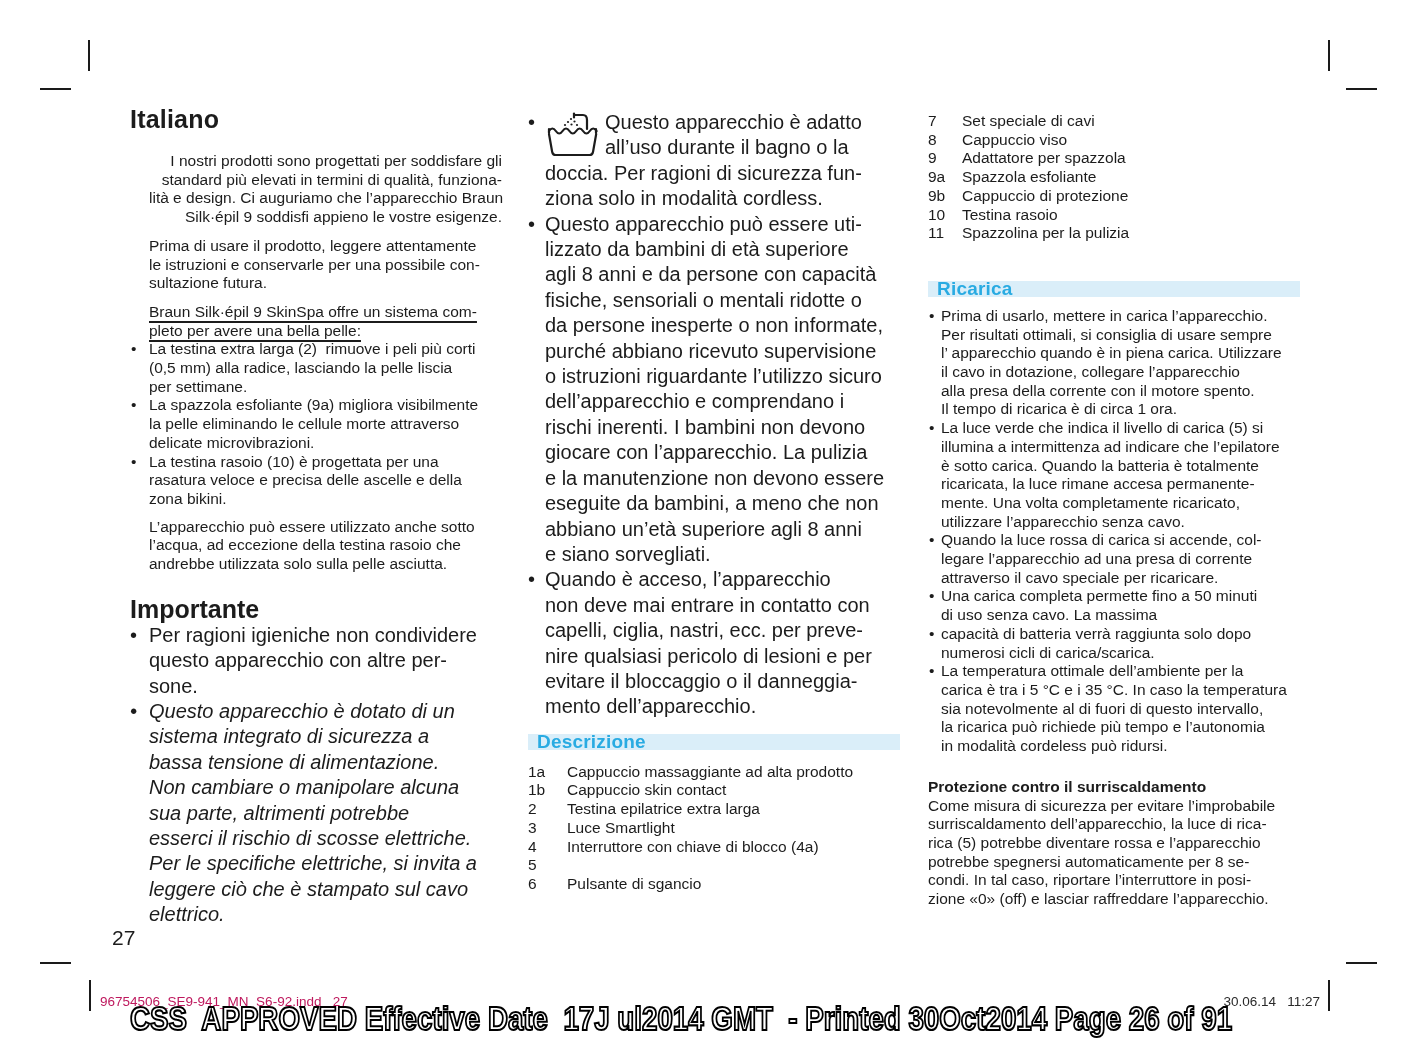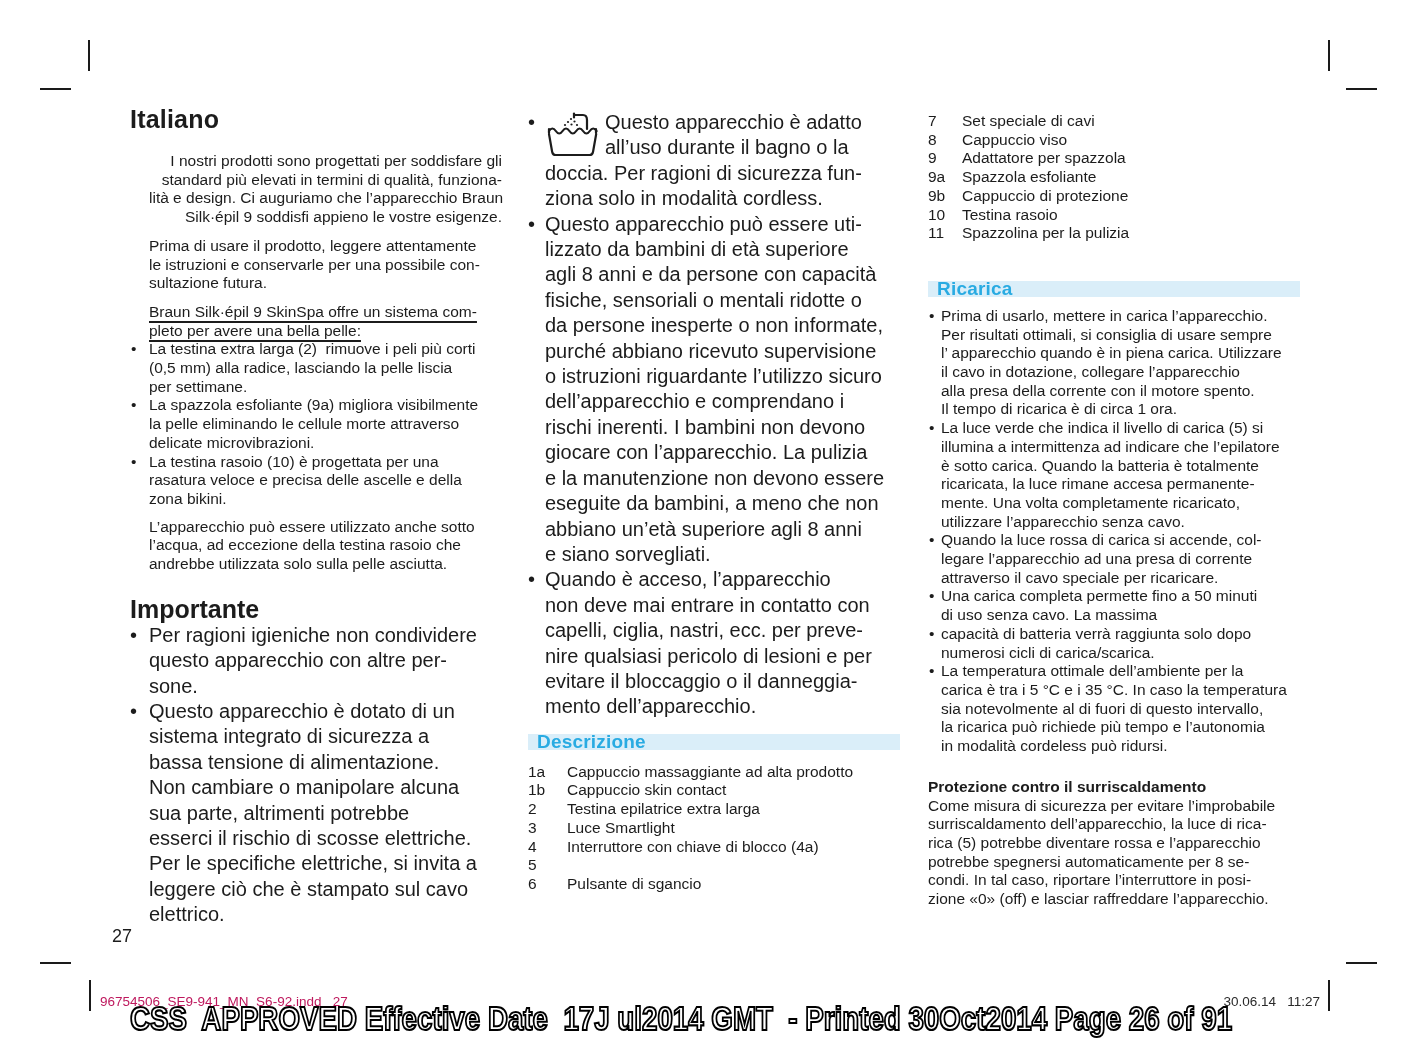--- a/index.html
+++ b/index.html
@@ -26,21 +26,21 @@
   .sec-header{height:16px;background:#daeef9;margin:0;display:flex;align-items:center;}
   .sec-header span{color:#29abe2;font-weight:bold;font-size:19px;padding-left:9px;letter-spacing:.2px;}
   .plist{margin:13px 0 0 0;}
   .plist .row{display:flex;line-height:18.7px;font-size:15.5px;}
   .plist .num{flex:0 0 39px;}
   .plist.tight .num{flex:0 0 34px;}
   .plist .lbl{flex:1;}
   .bath-float{float:left;width:56px;height:46px;margin:2px 4px 0 0;}
   .footer-file{position:absolute;left:100px;top:994px;font-size:13.5px;color:#be185d;}
   .footer-date{position:absolute;left:1140px;top:994px;width:180px;text-align:right;font-size:13.5px;color:#2a2a2a;}
-  .page-num{position:absolute;left:112px;top:926px;font-size:18px;}
+  .page-num{position:absolute;left:112px;top:926px;font-size:21px;}
   .stamp{
     position:absolute;left:130px;top:1000px;font-size:33px;font-weight:bold;
     color:#ffffff;-webkit-text-stroke:2.1px #000;letter-spacing:0;
     transform:scaleX(0.84);transform-origin:left top;white-space:pre;
   }
   .ov-title{font-weight:bold;margin:22px 0 0 0;}
   .ov-text{margin:0;}
   svg .ln{fill:none;stroke:#1c1c1c;stroke-width:2.2;stroke-linecap:round;stroke-linejoin:round;}
 </style>
 </head>
@@ -77,21 +77,21 @@
     <div class="bullet small pre">La testina rasoio (10) è progettata per una
 rasatura veloce e precisa delle ascelle e della
 zona bikini.</div>
     <p class="water-para small pre" style="padding-left:19px;">L’apparecchio può essere utilizzato anche sotto
 l’acqua, ad eccezione della testina rasoio che
 andrebbe utilizzata solo sulla pelle asciutta.</p>
     <h2 class="doc-sub">Importante</h2>
     <div class="bigbullet big pre" style="padding-left:19px;">Per ragioni igieniche non condividere
 questo apparecchio con altre per-
 sone.</div>
-    <div class="bigbullet big pre" style="padding-left:19px;">Questo apparecchio è dotato di un
+    <div class="bigbullet big pre" style="padding-left:19px;font-style:italic;">Questo apparecchio è dotato di un
 sistema integrato di sicurezza a
 bassa tensione di alimentazione.
 Non cambiare o manipolare alcuna
 sua parte, altrimenti potrebbe
 esserci il rischio di scosse elettriche.
 Per le specifiche elettriche, si invita a
 leggere ciò che è stampato sul cavo
 elettrico.</div>
   </div>
 

